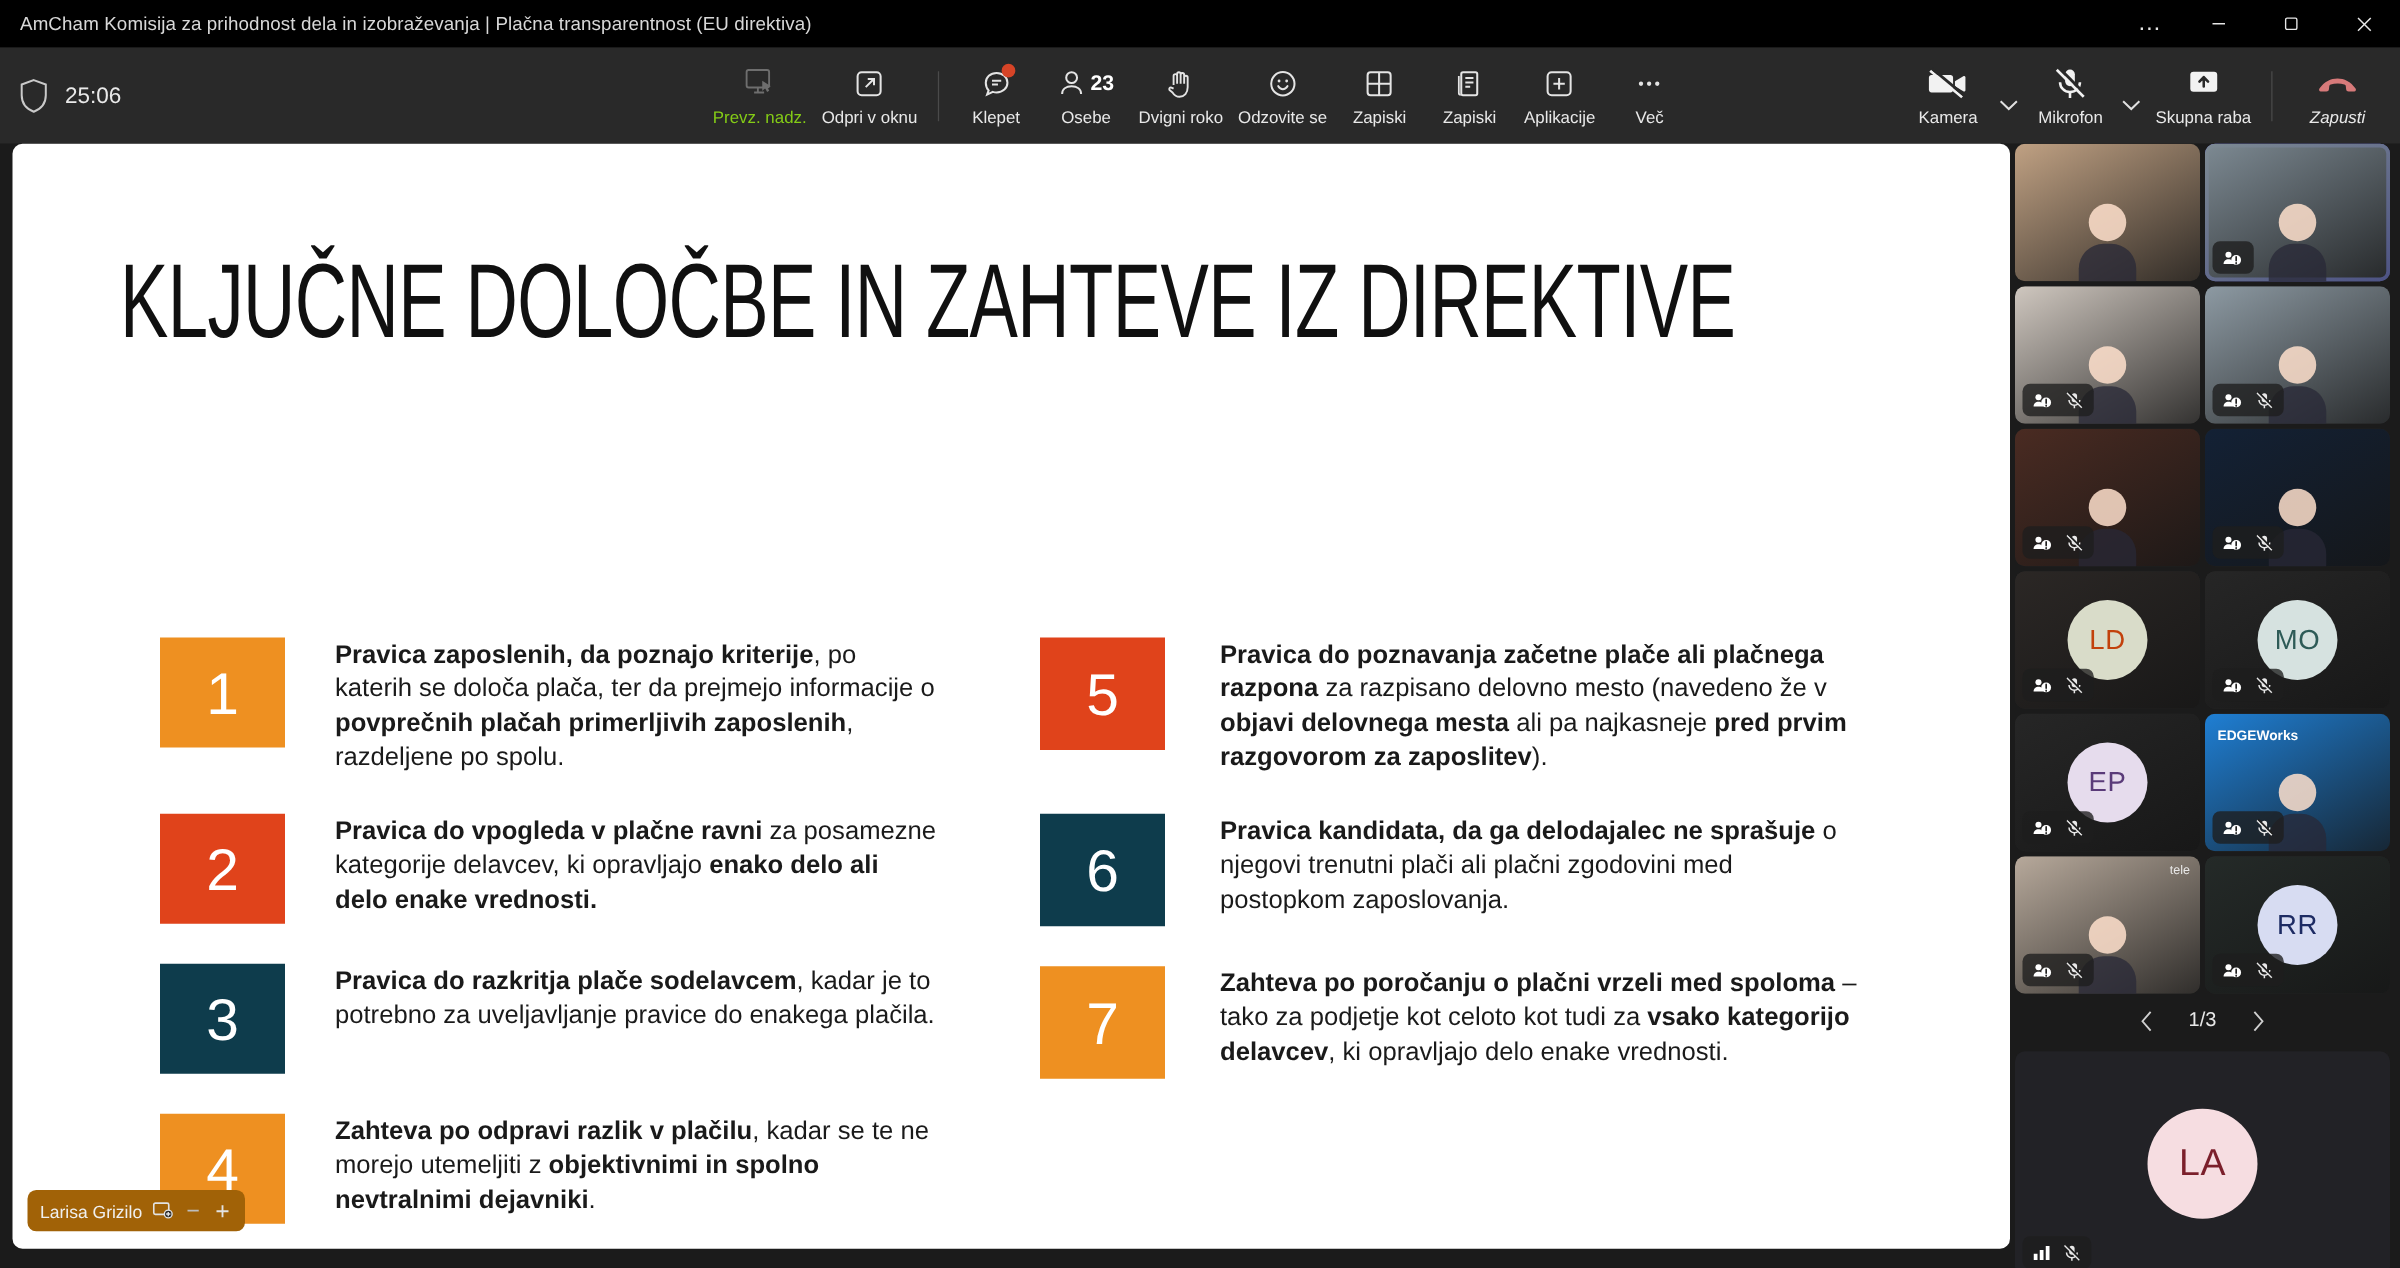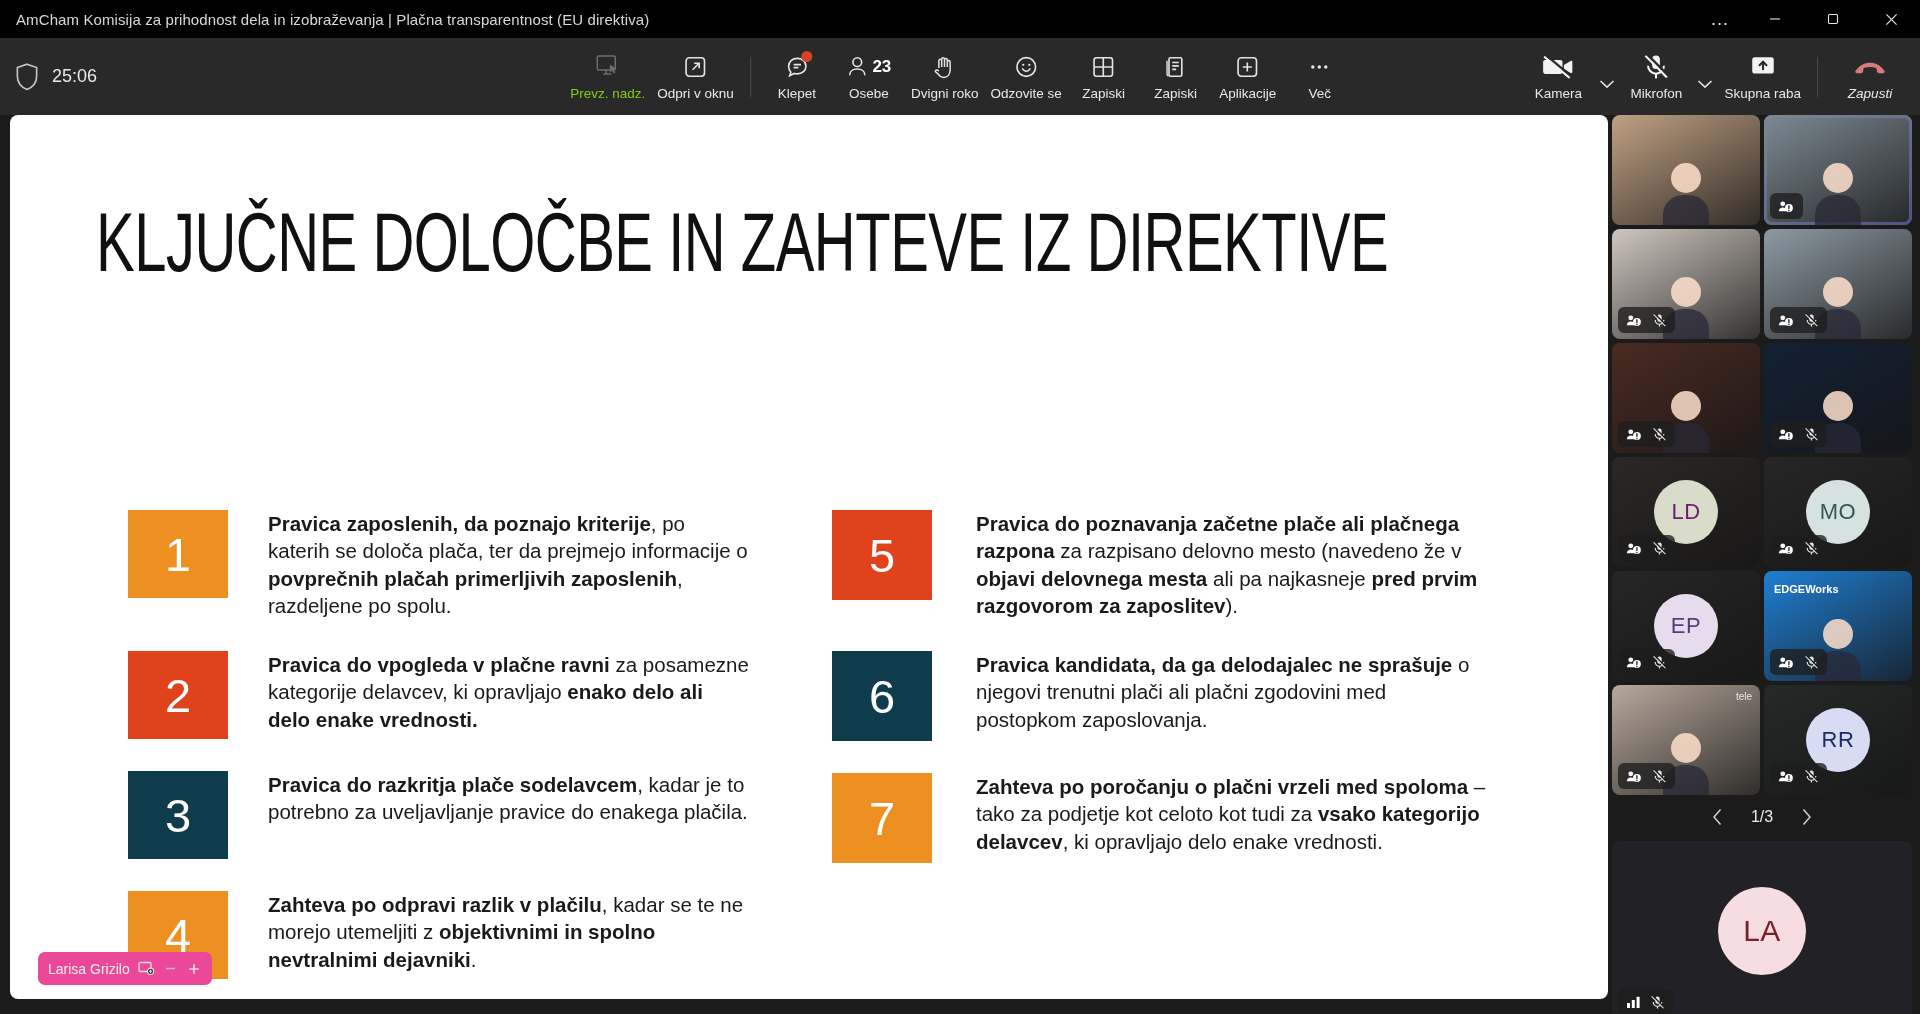--- a/index.html
+++ b/index.html
@@ -59,22 +59,22 @@
   .numbox{ width:100px; height:88px; flex:0 0 100px; display:flex;
            align-items:center; justify-content:center; color:#fff;
            font-size:47px; font-weight:300; }
   .rowtext{ padding-left:40px; font-size:20.5px; line-height:1.33; color:#1a1a1a;
             font-family:"Liberation Sans", sans-serif; }
   .rowtext b{ font-weight:bold; }
   .col.right .rowtext{ padding-left:44px; }
   .col.right .numbox{ height:90px; }
 
   .presenter-bar{ position:absolute; left:12px; bottom:14px; height:33px;
-                  background:#ec4899; border-radius:7px; display:flex;
-                  align-items:center; gap:8px; padding:0 10px;margin-left:16px; }
+                  background:#a16207; border-radius:7px; display:flex;
+                  align-items:center; gap:8px; padding:0 10px; }
   .presenter-bar .nm{ color:#f0f0f0; font-size:14px; }
   .pb-ico{ display:flex; align-items:center; justify-content:center; }
 
   
   .roster{ position:absolute; right:8px; top:0; width:300px; height:899px; }
   .grid{ display:grid; grid-template-columns:1fr 1fr; gap:4px; }
   .tile{ position:relative; height:110px; border-radius:8px; overflow:hidden;
          background:#262626; }
   .tile.active{ outline:3px solid #7b83eb; outline-offset:-3px; }
   .tile .bg{ position:absolute; inset:0; }
@@ -492,21 +492,21 @@
                 <path d="M3.4 7.4c0 2.5 2.1 4.6 4.6 4.6s4.6-2.1 4.6-4.6" fill="none" stroke="#e8e8e8" stroke-width="1.3"></path>
                 <path d="M8 12v2.4" stroke="#e8e8e8" stroke-width="1.3"></path>
                 <path d="M1.8 1.4l12.6 12.6" stroke="#e8e8e8" stroke-width="1.4"></path>
                 <path d="M2.7 .5l12.6 12.6" stroke="#1e1e1e" stroke-width="1.4"></path>
               </svg>
             </span>
           </div>
         </div>
         <div class="tile">
           <div class="bg" style="background: linear-gradient(150deg, rgb(43, 39, 37) 0%, rgba(0, 0, 0, 0.45) 120%);"></div>
-          <div class="avatar" style="background: rgb(217, 220, 201); color: #701a75;">
+          <div class="avatar" style="background: rgb(217, 220, 201); color: #c2410c;">
             <span>LD</span>
           </div>
           <div class="tile-ctrls">
             <span>
               <svg width="17" height="14" viewBox="0 0 18 15">
                 <circle cx="5" cy="5.2" r="2.6" fill="#fff"></circle>
                 <path d="M.8 13c0-2.5 1.9-4 4.2-4s4.2 1.5 4.2 4z" fill="#fff"></path>
                 <circle cx="11.6" cy="9.6" r="4.2" fill="#fff"></circle>
                 <path d="M11.6 7v3.2M11.6 12.1v.6" stroke="#1e1e1e" stroke-width="1.4" stroke-linecap="round"></path>
               </svg>

